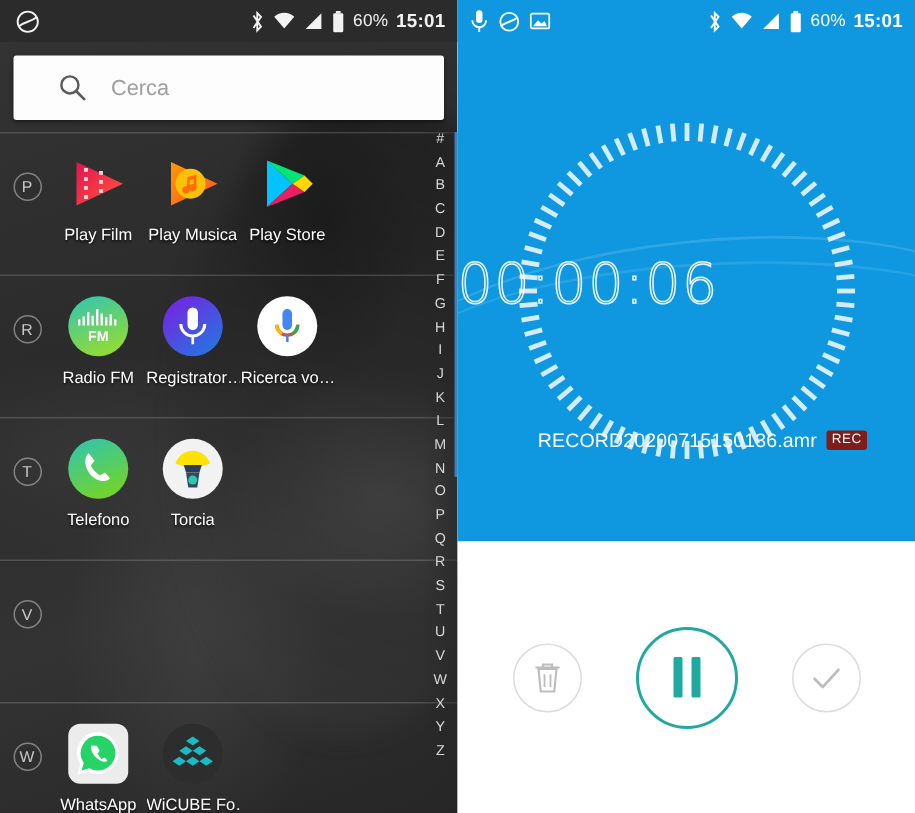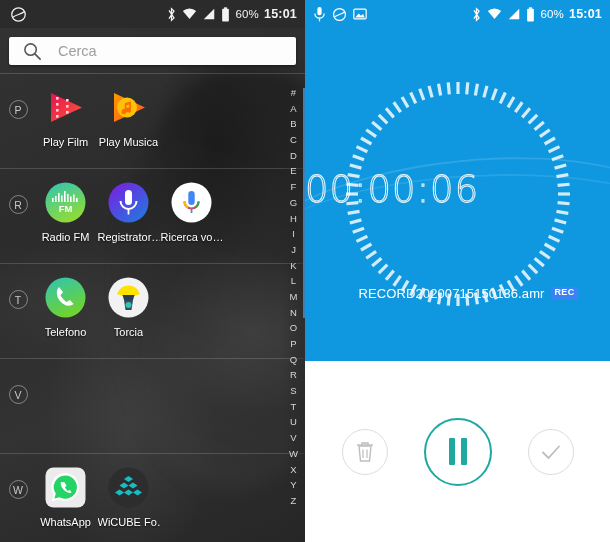--- a/index.html
+++ b/index.html
@@ -47,25 +47,26 @@
     color: #f2f2f2;
   }
   .sb-left-icons { display: flex; align-items: center; gap: 6px; }
   .sb-right-icons { margin-left: auto; display: flex; align-items: center; gap: 5px; }
   .sb-text { font-size: 11.5px; letter-spacing: .2px; }
   .sb-time { font-size: 12.5px; font-weight: bold; letter-spacing: .2px; text-align: center; }
 
   .searchbar {
     position: relative; z-index: 4;
     margin: 9px 9px 0 9px;
-    height: 28px;
+    height: 43px;
     background: #fdfdfd;
     border-radius: 2px;
     display: flex; align-items: center;
     box-shadow: 0 1px 3px rgba(0,0,0,.45);
+    padding-left: 16px;
   }
   .search-icon { margin: 0 16px 0 14px; display: flex; }
   .search-placeholder { color: #9e9e9e; font-size: 14.5px; }
 
   .drawer {
     position: relative; z-index: 3;
     margin-top: 8px;
     height: 454px;
     width: 305px;
   }
@@ -175,22 +176,22 @@
   }
   .filename-row {
     position: absolute; left: 0; right: 0; top: 286px;
     z-index: 4;
     display: flex; align-items: center; justify-content: center; gap: 6px; margin-left: 22px;
   }
   .filename {
     color: #ffffff; font-size: 13px; letter-spacing: .1px;
   }
   .rec-badge {
-    background: #3b82f6; color: #ffffff;
-    font-size: 9px; font-weight: bold;
+    background: #7f1d1d; color: #ffffff;
+    font-size: 9px; font-weight: normal;
     padding: 1px 4px 2px 4px;
     border-radius: 2px; letter-spacing: .3px;
     line-height: 1.1;
   }
 
   .controls {
     position: absolute; top: 361px; left: 0;
     width: 305px; height: 181px;
     background: #ffffff;
     display: flex; align-items: center; justify-content: center;
@@ -297,20 +298,31 @@
                   <stop offset="0" stop-color="#ff9800"></stop>
                       <stop offset="1" stop-color="#ff5722"></stop>
                 </linearGradient>
                   </defs>
                 <path d="M7 7 L7 36 L38 21.5 Z" fill="url(#gmus)"></path>
                 <circle cx="20" cy="21.5" r="10" fill="#ffc107"></circle>
                 <path d="M18 17 L24 15.5 L24 24 A2.5 2.5 0 1 1 22.2 21.7 L22.2 18.4 L19.4 19.2 L19.4 25.5 A2.5 2.5 0 1 1 17.6 23.2 Z" fill="#ff6d00"></path>
               </svg>
             </div>
             <div class="app-label">Play Musica</div>
+          </div>
+          <div class="app">
+            <div class="app-icon">
+              <svg width="43" height="43" viewBox="0 0 43 43">
+                <path d="M8 6 L25 21.5 L8 37 Z" fill="#00c3ff"></path>
+                <path d="M8 6 L25 21.5 L33 16 Z" fill="#00e676"></path>
+                <path d="M8 37 L25 21.5 L33 27 Z" fill="#e91e63"></path>
+                <path d="M25 21.5 L33 16 L38.5 21.5 L33 27 Z" fill="#ffd600"></path>
+              </svg>
+            </div>
+            <div class="app-label">Play Store</div>
           </div>
         </div>
       </div>
 
       <div class="app-row">
         <div class="section-letter">
           <span>R</span>
         </div>
         <div class="apps">
           <div class="app">

